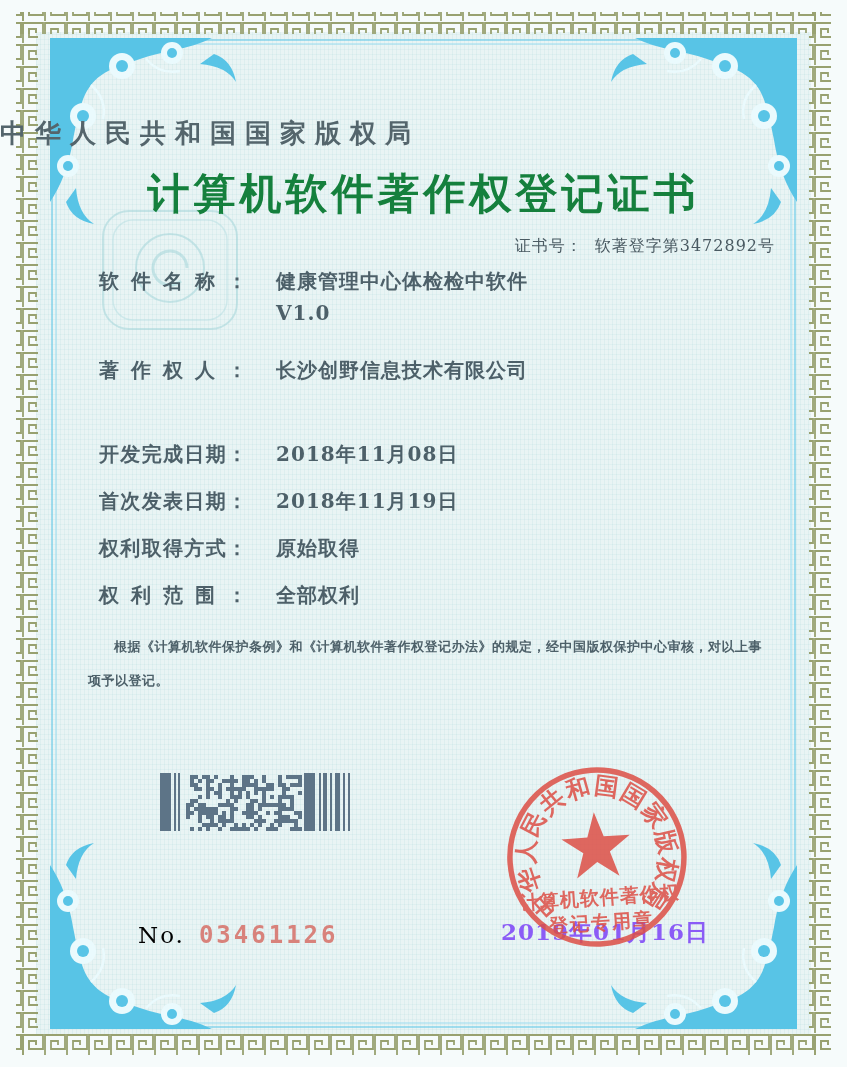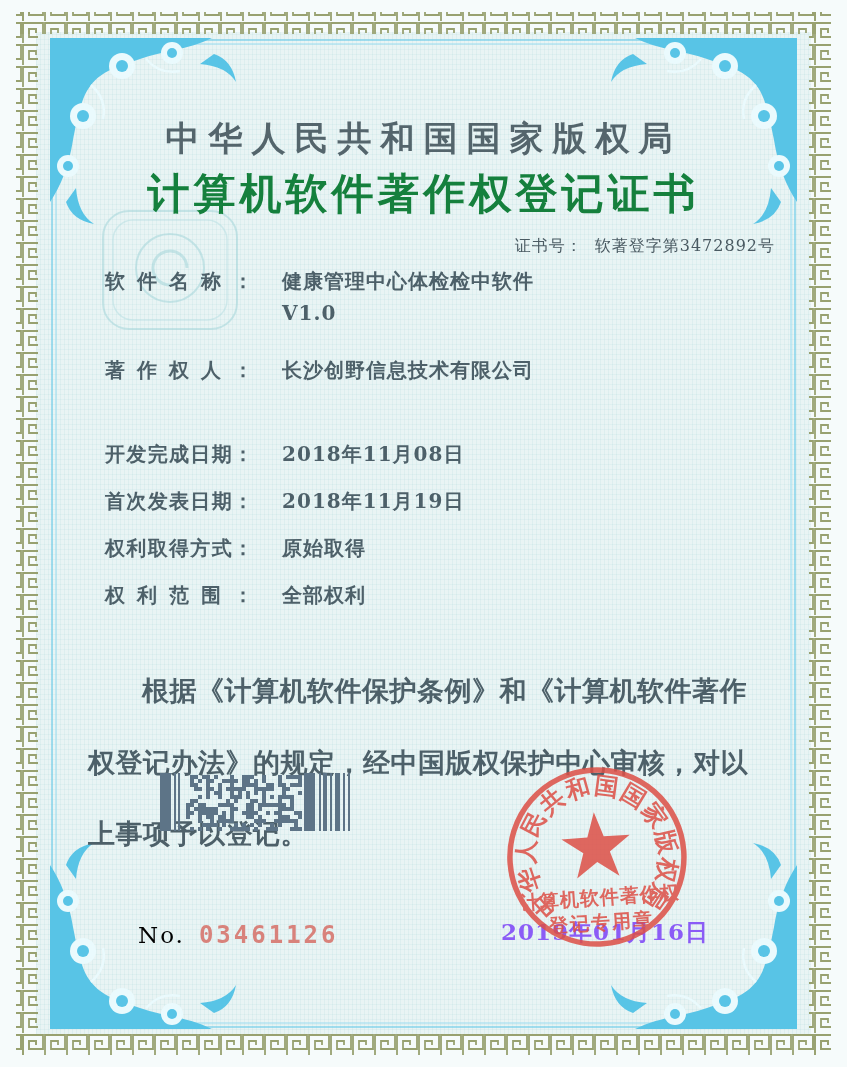--- a/index.html
+++ b/index.html
@@ -13,48 +13,48 @@
     position:absolute; left:36px; top:32px; right:36px; bottom:32px;
     background:
       repeating-linear-gradient(90deg, rgba(150,205,210,0.14) 0 1px, rgba(255,255,255,0) 1px 4px),
       repeating-linear-gradient(0deg, rgba(150,205,210,0.12) 0 1px, rgba(255,255,255,0) 1px 5px),
       #e9f4f4;
   }
   svg.deco{position:absolute; left:0; top:0; pointer-events:none;}
   .layer{position:absolute; left:0; top:0; width:847px; height:1067px; z-index:2;}
 
   .authority{
-    position:absolute; top:116px; left:0; width:847px; text-align:center;
-    font-size:34px; font-weight:700; letter-spacing:9px; color:#54656c;
+    position:absolute; top:116px; left:0; width:847px; 
+    font-size:26px; font-weight:700; letter-spacing:9px; color:#54656c;
   }
   .cert-title{
     position:absolute; top:166px; left:0; width:847px; text-align:center;
     font-size:42px; font-weight:700; letter-spacing:4px; color:#15803d;
   }
   .certno{
     position:absolute; top:236px; right:72px;
     font-size:16px; color:#4a5a62; letter-spacing:1px;
   }
   .certno .val{margin-left:12px;}
 
-  .field-row{position:absolute; left:105px; white-space:nowrap;}
+  .field-row{position:absolute; left:99px; white-space:nowrap;}
   .flabel{
     display:inline-block; width:148px; vertical-align:top;
     font-size:20px; color:#4d6069; font-weight:600;
     text-align:justify; text-align-last:justify; letter-spacing:0;
   }
   .fvalue{
     display:inline-block; margin-left:24px; vertical-align:top;
     font-size:20px; color:#4d6069; font-weight:600; letter-spacing:1px;
   }
   .fversion{font-size:20px; color:#4d6069; font-weight:600; margin-top:6px;}
 
   .statement{
-    position:absolute; left:88px; top:655px; width:678px;
-    font-size:27px; color:#4d6069; font-weight:600;
+    position:absolute; left:88px; top:630px; width:678px;
+    font-size:13px; color:#4d6069; font-weight:600;
     line-height:2.65; text-indent:2em; letter-spacing:0.5px;
   }
 
   .barcode{position:absolute; left:160px; top:773px; width:192px; height:60px;}
 
   .seal{position:absolute; left:492px; top:752px; width:212px; height:212px; z-index:4;}
   .issue-date{
     position:absolute; left:500px; top:917px; width:210px; text-align:center; z-index:3;
     font-size:23px; color:#8b5cf6; font-weight:700; letter-spacing:1px;
   }

